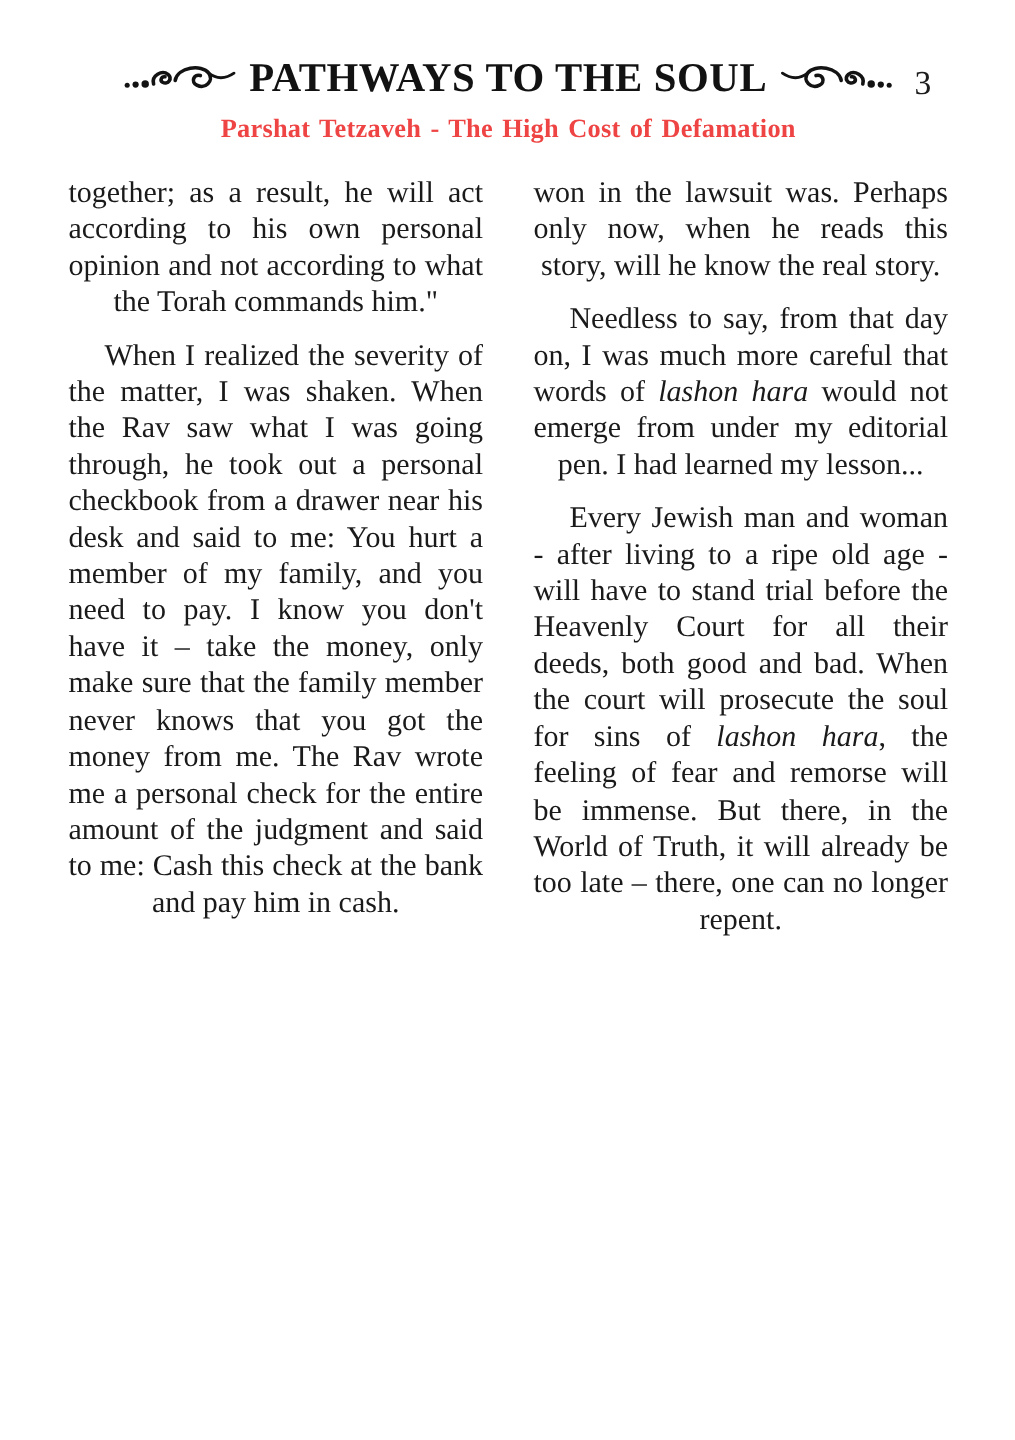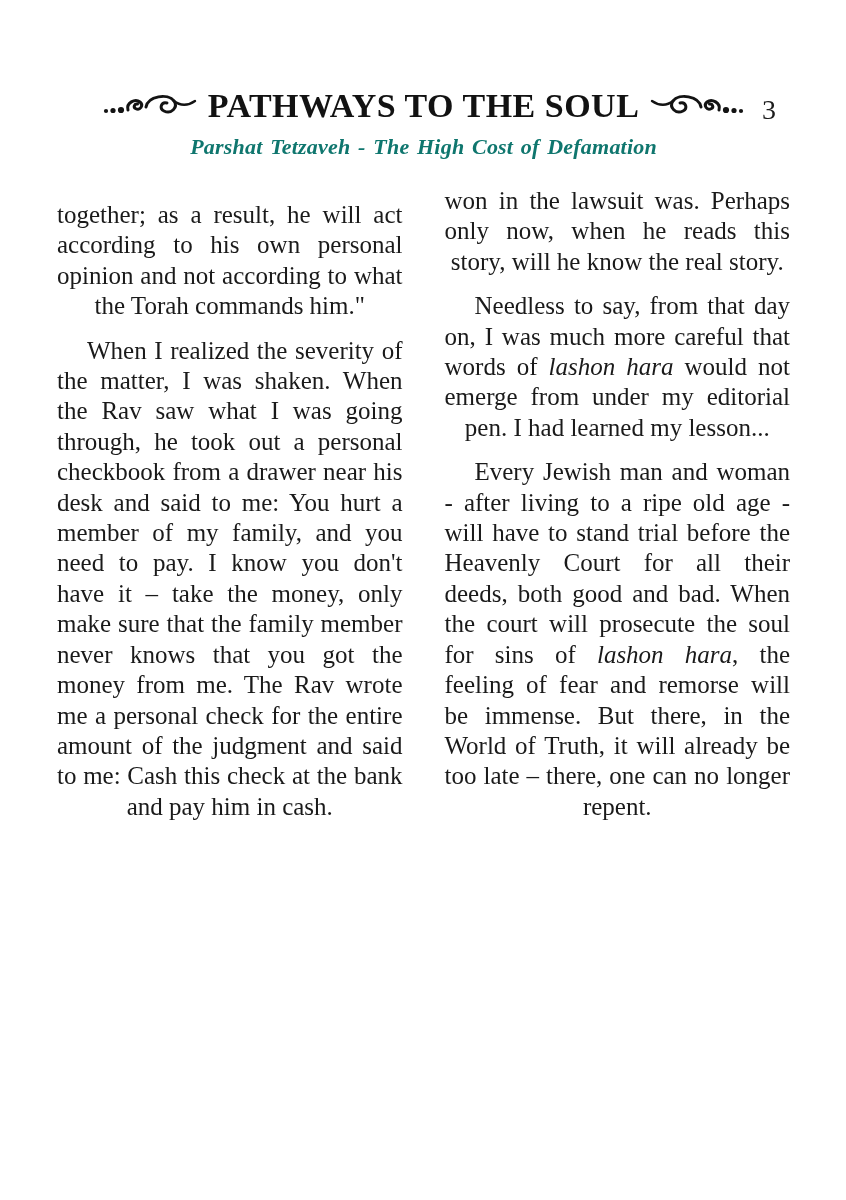--- a/index.html
+++ b/index.html
@@ -11,21 +11,21 @@
     overflow: hidden;
     position: relative;
   }
   .page {
     width: 846px; height: 1200px;
     box-sizing: border-box;
     padding: 44px 56px 0 57px;
     position: relative;
   }
   
-  .header { text-align: center; position: relative; margin-top: 40px; }
+  .header { text-align: center; position: relative; }
   .title-line {
     display: flex;
     align-items: center;
     justify-content: center;
     gap: 10px;
     height: 44px;
   }
   .page-title {
     font-weight: 700;
     font-size: 34px;
@@ -42,29 +42,27 @@
     right: 14px;
     font-size: 28px;
     color: #1c1c1c;
   }
   .subtitle {
     margin-top: 6px;
     font-weight: 700;
     font-size: 22px;
     letter-spacing: 0.2px;
     word-spacing: 2px;
-    color: #0f766e;
-    font-style: italic;
+    color: #ef4444;
   }
   
   .columns {
     margin-top: 26px;
     display: flex;
     gap: 42px;
-    align-items: flex-end;
   }
   .col { width: 346px; }
   .para {
     margin: 0 0 14px 0;
     font-size: 25px;
     line-height: 30.4px;
     text-align: justify;
     text-align-last: center;
     color: #1a1a1a;
   }

